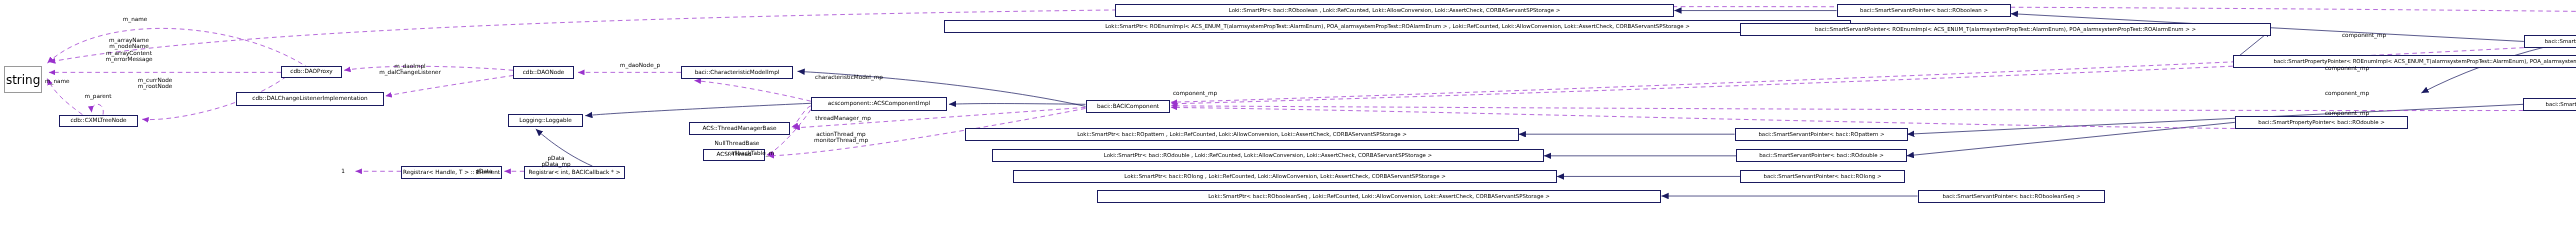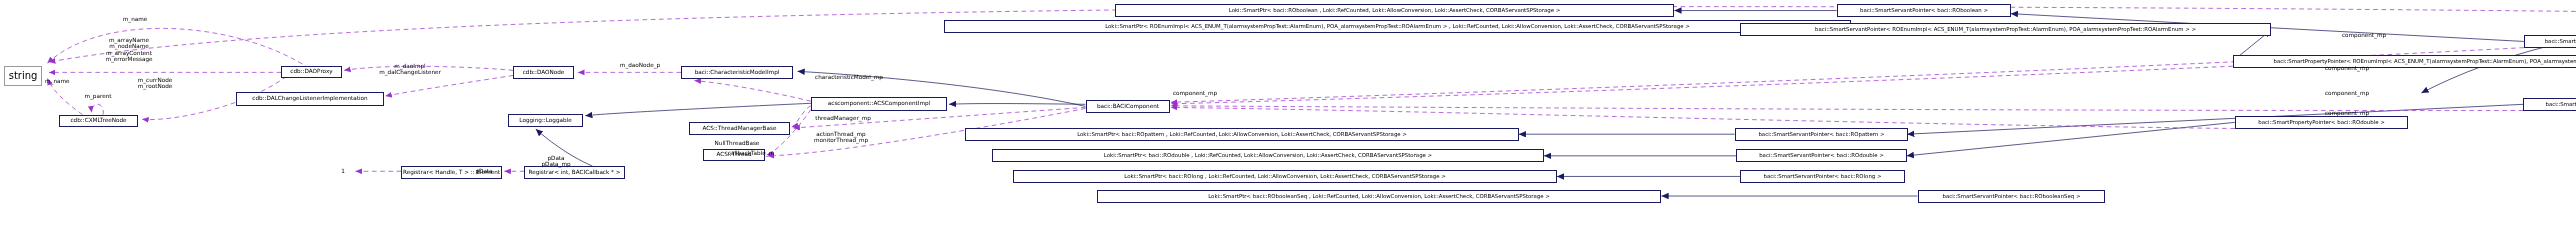--- a/index.html
+++ b/index.html
@@ -80,21 +80,21 @@
     <path class="usage" marker-end="url(#ap)" d="M 4898,214 C 4000,215 2800,208 2273,205"></path>
     <path class="usage" marker-end="url(#ap)" d="M 4338,249 C 3600,240 2800,215 2273,208"></path>
 
     <path class="usage" marker-end="url(#ap)" d="M 5740,40 C 5500,110 5350,85 5233,81"></path>
     <path class="usage" marker-end="url(#ap)" d="M 5745,44 C 5600,120 5320,128 5236,119"></path>
     <path class="usage" marker-end="url(#ap)" d="M 5750,44 C 5640,150 5320,205 5236,203"></path>
     <path class="usage" marker-end="url(#ap)" d="M 5752,44 C 5660,200 5330,245 5236,238"></path>
     <path class="inherit" marker-end="url(#ai)" d="M 5730,30 C 5400,28 5000,24 4700,180"></path>
   </svg>
 
-<div class="node plain" style="left: 4.1px; top: 66px; width: 38px; height: 20px; font-size: 10px;">string</div>
+<div class="node plain" style="left: 4.1px; top: 66px; width: 38px; height: 27px; font-size: 12px;">string</div>
     <div class="node" style="left: 59px; top: 115px; width: 79px; height: 12.4px; font-size: 5.7px;">cdb::CXMLTreeNode</div>
     <div class="node" style="left: 281px; top: 66px; width: 61px; height: 12.4px; font-size: 5.7px;">cdb::DAOProxy</div>
     <div class="node" style="left: 236px; top: 92px; width: 148px; height: 14.4px; font-size: 5.7px;">cdb::DALChangeListenerImplementation</div>
     <div class="node" style="left: 513px; top: 66px; width: 61px; height: 13.4px; font-size: 5.7px;">cdb::DAONode</div>
     <div class="node" style="left: 681px; top: 66px; width: 112px; height: 13.4px; font-size: 5.7px;">baci::CharacteristicModelImpl</div>
     <div class="node" style="left: 508px; top: 114px; width: 75px; height: 13.4px; font-size: 5.7px;">Logging::Loggable</div>
     <div class="node" style="left: 689px; top: 122px; width: 101px; height: 13.4px; font-size: 5.7px;">ACS::ThreadManagerBase</div>
     <div class="node" style="left: 703px; top: 149px; width: 62px; height: 12.4px; font-size: 5.7px;">ACS::Thread</div>
     <div class="node" style="left: 811px; top: 97px; width: 136px; height: 14.4px; font-size: 5.7px;">acscomponent::ACSComponentImpl</div>
     <div class="node" style="left: 401px; top: 166px; width: 101px; height: 13.4px; font-size: 5.7px;">Registrar&lt; Handle, T &gt; :: Element</div>

